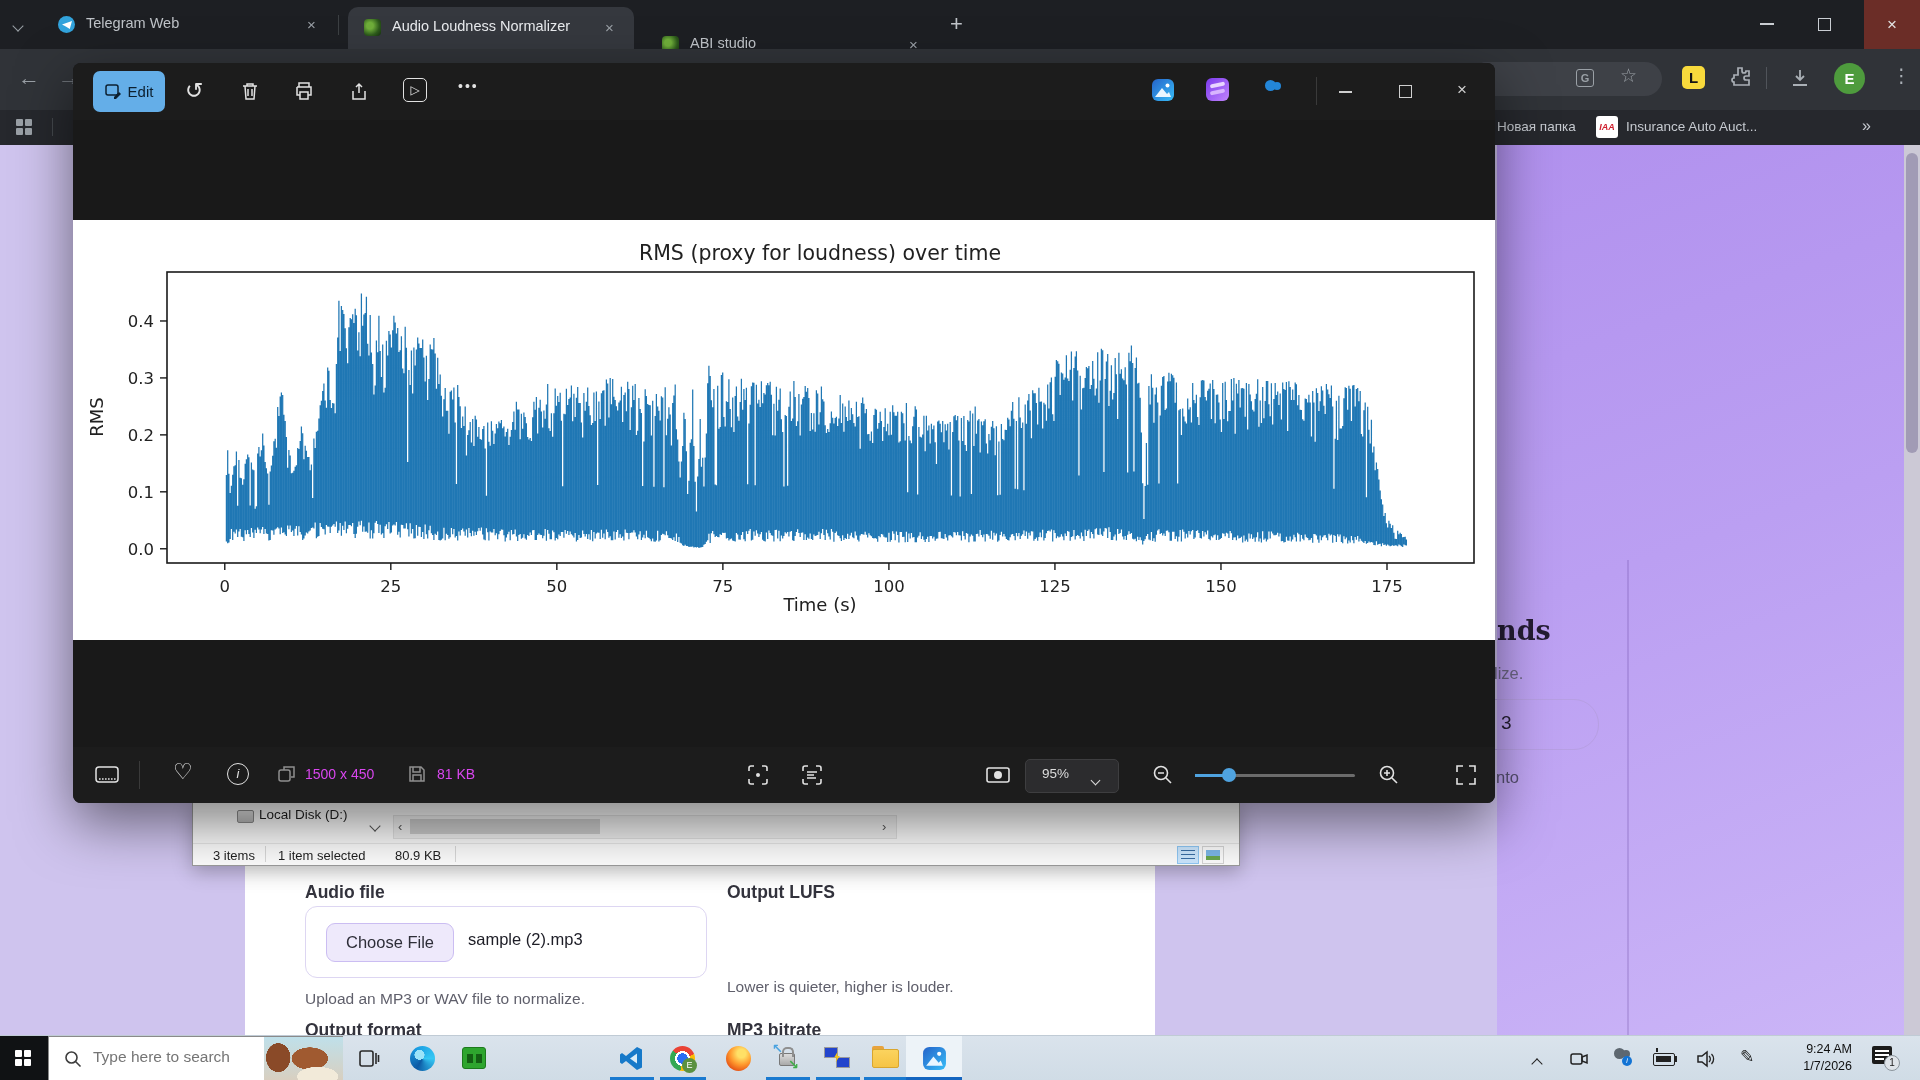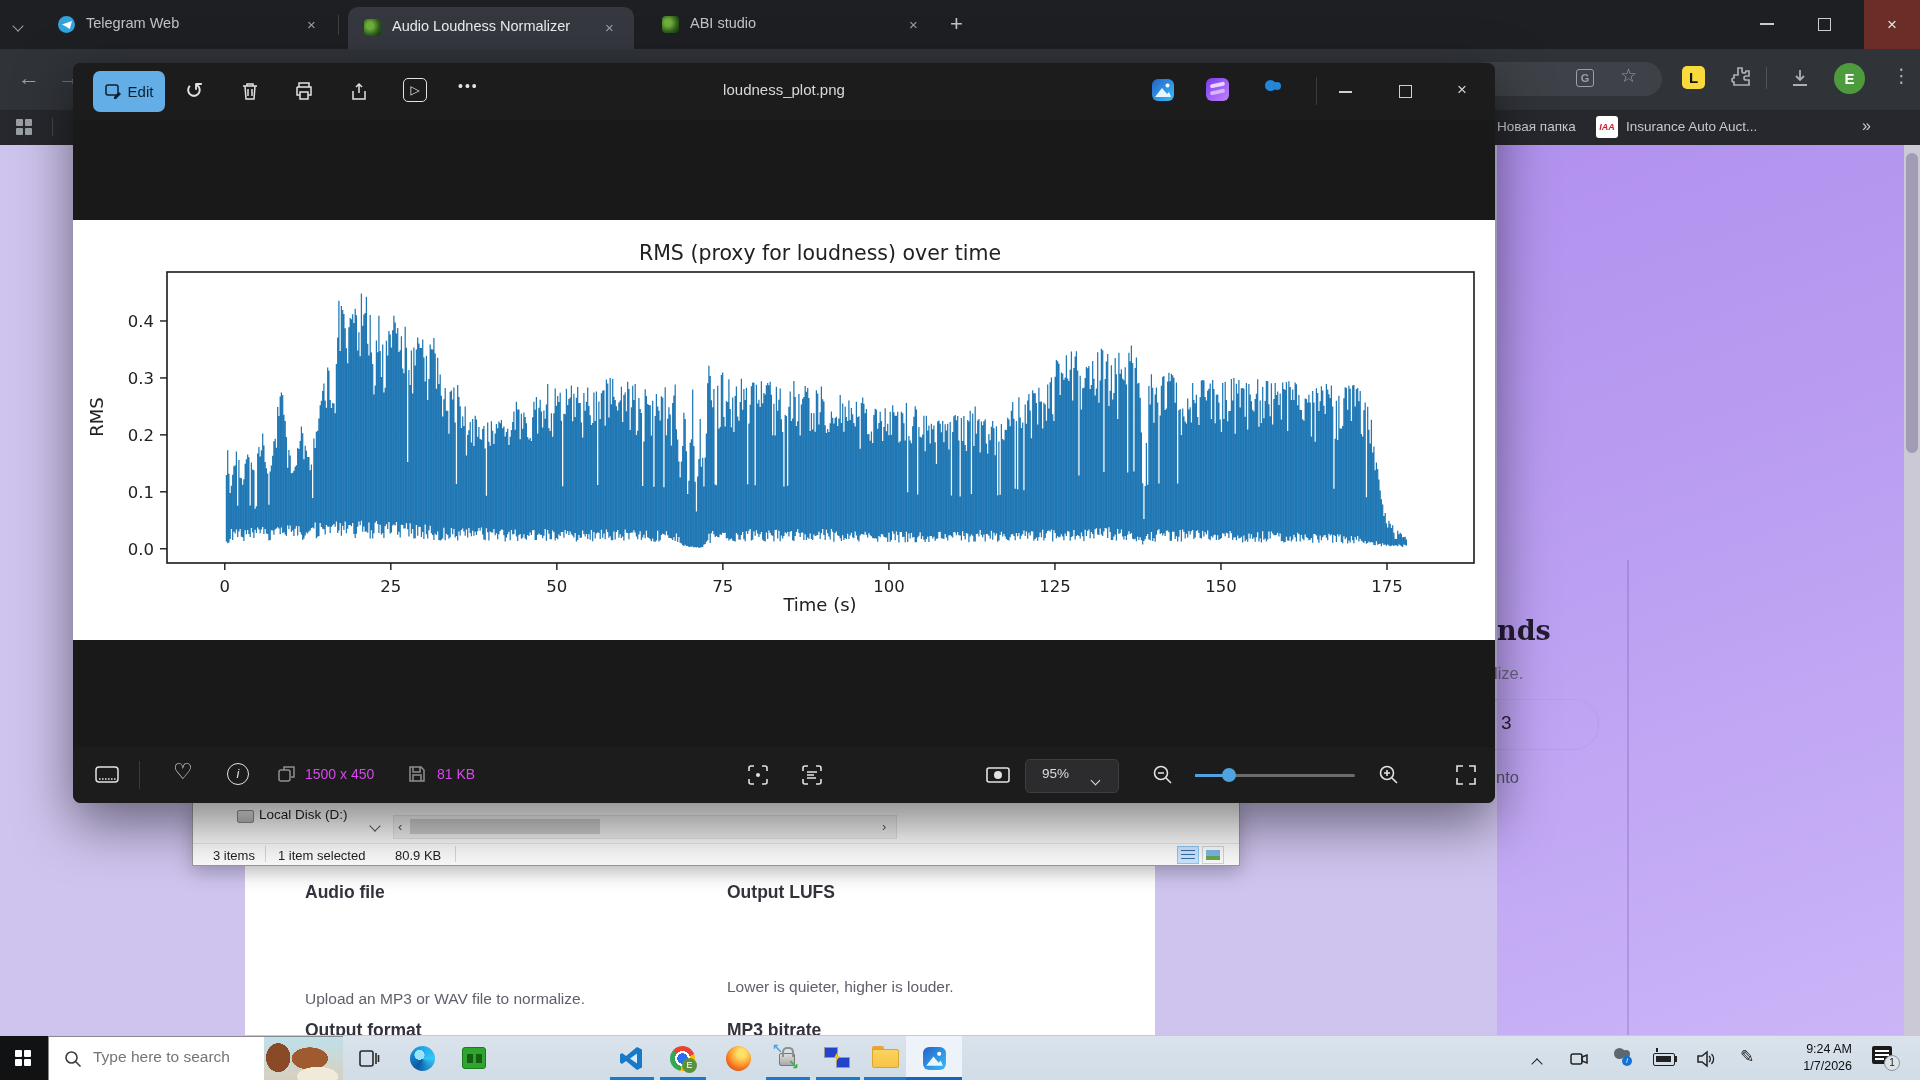--- a/index.html
+++ b/index.html
@@ -58,20 +58,24 @@
 
     <div class="abs" style="left:1497px;top:470px;font-family:'DejaVu Serif',serif;font-size:27px;font-weight:bold;color:#241d33;">nds</div>
     <div class="abs" style="left:1494px;top:519px;font-size:16.5px;color:#6c6684;">lize.</div>
     <div class="abs" style="left:1470px;top:554px;width:127px;height:49px;border:1.5px solid #b79fe3;border-radius:25px;">
       <span class="abs" style="left:30px;top:12px;font-size:19px;color:#262033;">3</span>
     </div>
     <div class="abs" style="left:1496px;top:623px;font-size:16.5px;color:#565070;">nto</div>
 
     <div id="formPanel" class="abs" style="top:685px;">
       <div class="abs formlabel" style="left:60px;top:52px;">Audio file</div>
+      <div class="abs forminput" style="left:60px;top:76px;width:400px;height:70px;">
+        <div class="abs" style="left:20px;top:16px;width:126px;height:37px;background:#eee9fb;border:1.5px solid #cbbdf2;border-radius:9px;text-align:center;line-height:37px;font-size:16.5px;color:#2e2e38;">Choose File</div>
+        <div class="abs" style="left:162px;top:23px;font-size:16.5px;color:#1d1d26;">sample (2).mp3</div>
+      </div>
       <div class="abs formcaption" style="left:60px;top:160px;">Upload an MP3 or WAV file to normalize.</div>
       <div class="abs formlabel" style="left:60px;top:190px;">Output format</div>
 
       <div class="abs formlabel" style="left:482px;top:52px;">Output LUFS</div>
       <div class="abs formcaption" style="left:482px;top:148px;">Lower is quieter, higher is louder.</div>
       <div class="abs formlabel" style="left:482px;top:190px;">MP3 bitrate</div>
     </div>
 
     <div class="abs" style="left:1904px;top:0;width:16px;height:890px;background:#ccc9d6;">
       <div class="abs" style="left:2px;top:8px;width:12px;height:300px;background:#a19bb5;border-radius:6px;"></div>
@@ -89,21 +93,21 @@
       <span class="tabclose abs" style="left:258px;top:15px;">×</span>
     </div>
     <div class="tabdiv" style="left:338px;"></div>
 
     <div class="tab active" style="left:348px;width:286px;">
       <span class="favsq abs" style="left:16px;top:12px;"></span>
       <span class="abs" style="left:44px;top:11px;max-width:200px;overflow:hidden;white-space:nowrap;">Audio Loudness Normalizer</span>
       <span class="tabclose abs" style="left:252px;top:11px;">×</span>
     </div>
 
-    <div class="tab" style="left:646px;width:290px;">
+    <div class="tab" style="left:646px;width:290px;margin-top:20px;">
       <span class="favsq abs" style="left:16px;top:16px;"></span>
       <span class="abs" style="left:44px;top:15px;">ABI studio</span>
       <span class="tabclose abs" style="left:258px;top:15px;">×</span>
     </div>
 
     <div class="abs" style="left:950px;top:11px;font-size:22px;color:#bfc3c8;">+</div>
 
     <div class="abs" style="left:1760px;top:23px;width:14px;height:2px;background:#c9cdd2;"></div>
     <div class="abs" style="left:1818px;top:18px;width:11px;height:11px;border:1.4px solid #c9cdd2;"></div>
     <div class="abs" style="left:1864px;top:0;width:56px;height:49px;background:#6b2d27;color:#e3e3e3;text-align:center;line-height:49px;font-size:17px;">×</div>
@@ -183,21 +187,20 @@
         <path d="M4 6h14M8 6V4h6v2M6 6l1 13h8l1-13M9 9v7M13 9v7" fill="none" stroke="#e2e2e2" stroke-width="1.5"></path>
       </svg>
       <svg class="abs" style="left:220px;top:17px;" width="22" height="22" viewBox="0 0 22 22">
         <path d="M6 7V3h10v4M4 7h14v8h-3M7 12h8v7H7zM7 15h-3v-8" fill="none" stroke="#e2e2e2" stroke-width="1.5"></path>
       </svg>
       <svg class="abs" style="left:275px;top:17px;" width="22" height="22" viewBox="0 0 22 22">
         <path d="M11 13V4M8 7l3-3 3 3M5 11v8h12v-8" fill="none" stroke="#e2e2e2" stroke-width="1.5"></path>
       </svg>
       <span class="abs" style="left:330px;top:15px;width:22px;height:22px;border:1.5px solid #e2e2e2;border-radius:5px;color:#e2e2e2;font-size:12px;text-align:center;line-height:22px;">▷</span>
       <span class="abs picon" style="left:385px;top:15px;font-size:14px;letter-spacing:2px;">•••</span>
-      <div class="abs" style="left:0;right:0;top:18px;text-align:center;color:#d9d9d9;font-size:15px;">loudness_plot.png</div>
       
       <svg class="abs" style="left:1078px;top:15px;" width="24" height="24" viewBox="0 0 24 24">
         <defs>
             <linearGradient id="pg" x1="0" y1="0" x2="1" y2="1">
               <stop offset="0" stop-color="#2563c9"></stop>
               <stop offset="1" stop-color="#38bdf8"></stop>
             </linearGradient>
           </defs>
         <rect x="1" y="1" width="22" height="22" rx="6" fill="url(#pg)"></rect>
         <circle cx="16.5" cy="7.5" r="2" fill="#fff"></circle>

